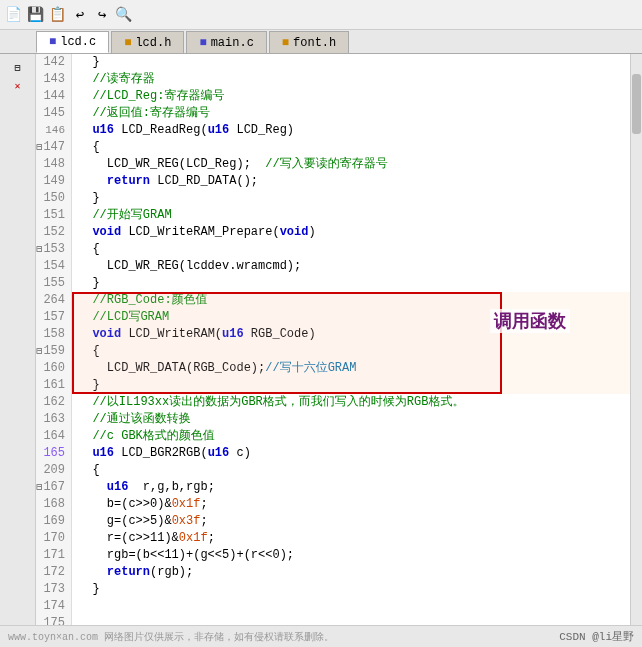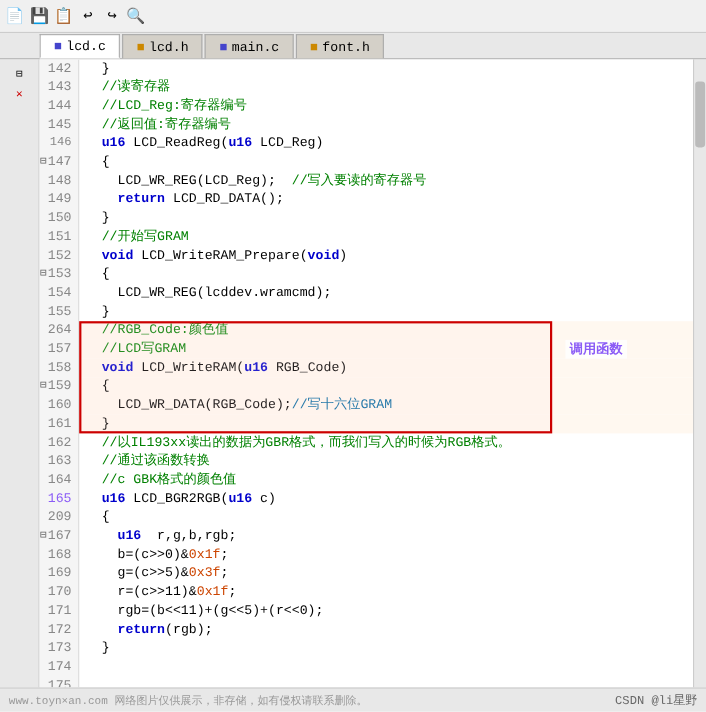--- a/index.html
+++ b/index.html
@@ -268,21 +268,21 @@
         <div class="code-line" style="height: 17px; line-height: 17px; white-space: pre; font-size: 12px; padding-left: 6px;">    b=(c&gt;&gt;0)&amp;<span style="color:#cc4400;">0x1f</span>;</div>
         <div class="code-line" style="height: 17px; line-height: 17px; white-space: pre; font-size: 12px; padding-left: 6px;">    g=(c&gt;&gt;5)&amp;<span style="color:#cc4400;">0x3f</span>;</div>
         <div class="code-line" style="height: 17px; line-height: 17px; white-space: pre; font-size: 12px; padding-left: 6px;">    r=(c&gt;&gt;11)&amp;<span style="color:#cc4400;">0x1f</span>;</div>
         <div class="code-line" style="height: 17px; line-height: 17px; white-space: pre; font-size: 12px; padding-left: 6px;">    rgb=(b&lt;&lt;11)+(g&lt;&lt;5)+(r&lt;&lt;0);</div>
         <div class="code-line" style="height: 17px; line-height: 17px; white-space: pre; font-size: 12px; padding-left: 6px;">    <span style="color:#0000cc;font-weight:bold;">return</span>(rgb);</div>
         <div class="code-line" style="height: 17px; line-height: 17px; white-space: pre; font-size: 12px; padding-left: 6px;">  }</div>
       </div>
 
     <div class="highlight-box" style="left: 36px; top: 238px; width: 430px; height: 102px; border: 2px solid #cc0000; background: rgba(255,220,220,0.15);"></div>
 
-    <div style="position:absolute; top: 255px; right: 60px; color: #8b5cf6; font-size: 12px; font-weight: bold; font-family: sans-serif; background: rgba(255,255,255,0.8); padding: 0 4px; margin-left: 33px;">调用函数</div>
+    <div style="position:absolute; top: 255px; right: 60px; color: #701a75; font-size: 18px; font-weight: bold; font-family: sans-serif; background: rgba(255,255,255,0.8); padding: 0 4px; margin-left: 33px;">调用函数</div>
 
   </div>
 
   <div class="scrollbar-v" style="width:12px; background:#e8e8e8; border-left:1px solid #ccc; position:relative;">
     <div style="position:absolute; top:20px; left:1px; right:1px; height:60px; background:#bbb; border-radius:3px;"></div>
   </div>
 </div>
 
 <div class="statusbar">
   <span style="font-size:10px; color:#999;">www.toyn×an.com 网络图片仅供展示，非存储，如有侵权请联系删除。</span>

